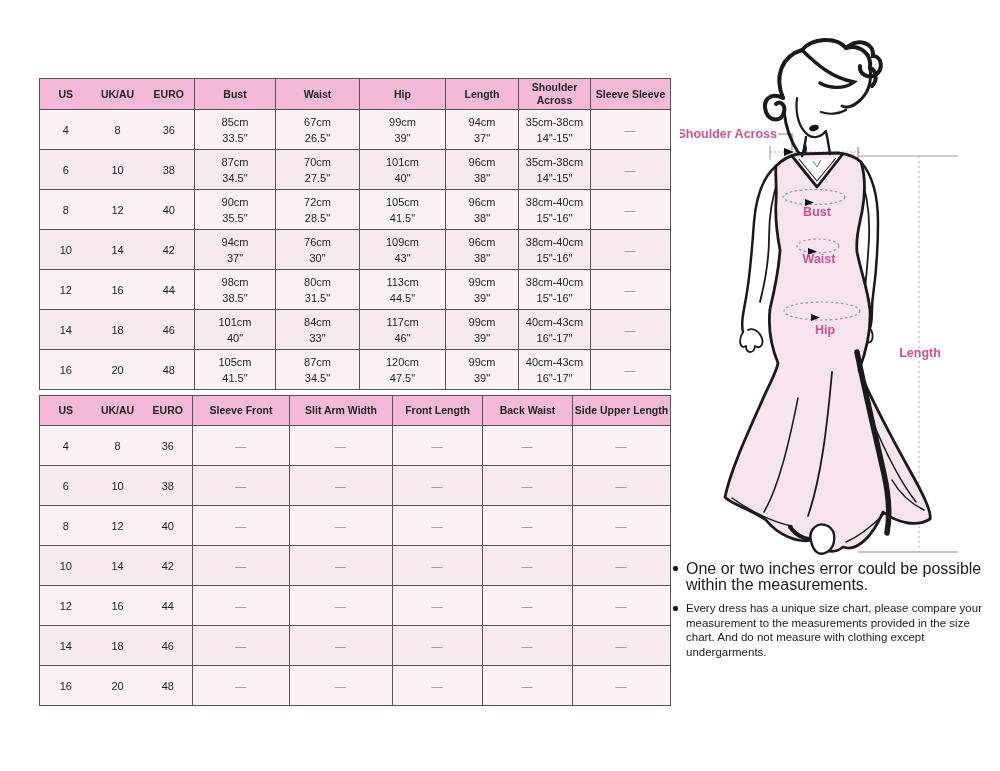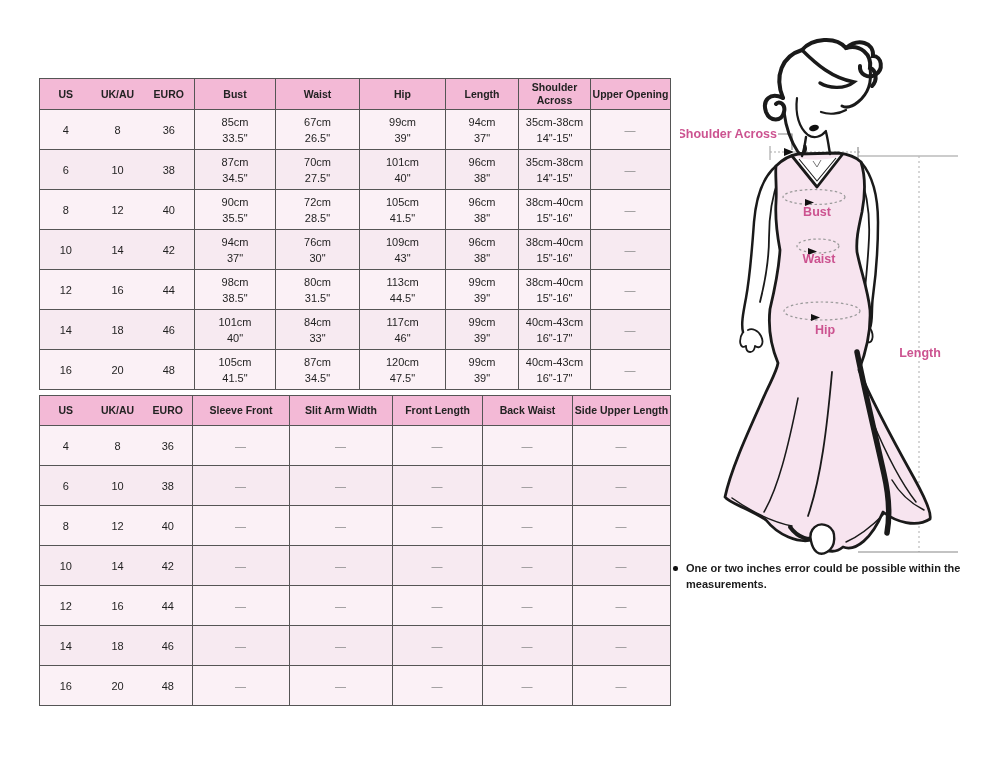--- a/index.html
+++ b/index.html
@@ -33,21 +33,21 @@
   
   #notes{position:absolute;left:670px;top:561px;width:322px;}
   #notes .note{
     position:relative;padding-left:16px;margin-bottom:9px;
     font-size:11.5px;line-height:14.5px;color:#1b1b1b;
   }
   #notes .note::before{
     content:"";position:absolute;left:3px;top:5px;width:4.5px;height:4.5px;
     border-radius:50%;background:#111;
   }
-  #notes .note.bold{font-weight:bold;font-size:11px;line-height:15.5px;}
+  #notes .note.bold{font-weight:normal;font-size:16px;line-height:15.5px;}
 </style>
 </head>
 <body>
 
 <table id="table1" class="size-table">
   <colgroup>
     <col style="width:52px">
       <col style="width:52px">
       <col style="width:51px">
     <col style="width:81px">
@@ -60,21 +60,21 @@
   <tbody>
       <tr>
     <th class="gl">US</th>
     <th class="gm">UK/AU</th>
     <th class="gr">EURO</th>
     <th>Bust</th>
     <th>Waist</th>
     <th>Hip</th>
     <th>Length</th>
     <th>Shoulder Across</th>
-    <th>Upper Opening</th>
+    <th>Sleeve Sleeve</th>
   </tr>
   <tr class="r-odd">
     <td class="gl">4</td>
     <td class="gm">8</td>
     <td class="gr">36</td>
     <td class="meas">
           <div>85cm</div>
           <div>33.5"</div>
         </td>
     <td class="meas">
@@ -428,13 +428,14 @@
     <text x="97" y="138" text-anchor="end">Shoulder Across</text>
     <text x="137" y="216" text-anchor="middle">Bust</text>
     <text x="139" y="263" text-anchor="middle">Waist</text>
     <text x="145" y="334" text-anchor="middle">Hip</text>
     <text x="240" y="357" text-anchor="middle">Length</text>
   </g>
 </svg>
 
 <div id="notes">
   <div class="note bold">One or two inches error could be possible within the measurements.</div>
+  <div class="note">Every dress has a unique size chart,  please compare your measurement to the measurements provided in the size chart.  And do not measure with clothing except undergarments.</div>
 </div>
 
 </body></html>

